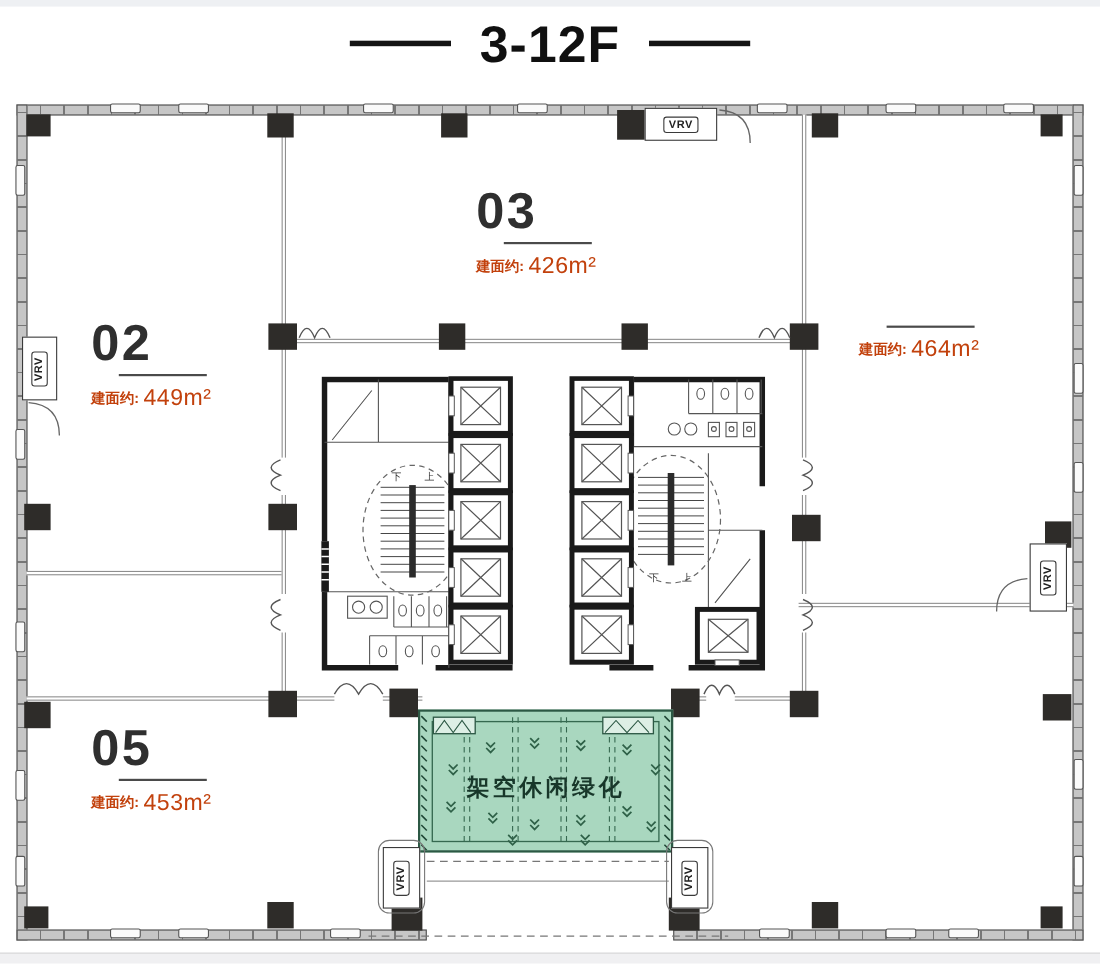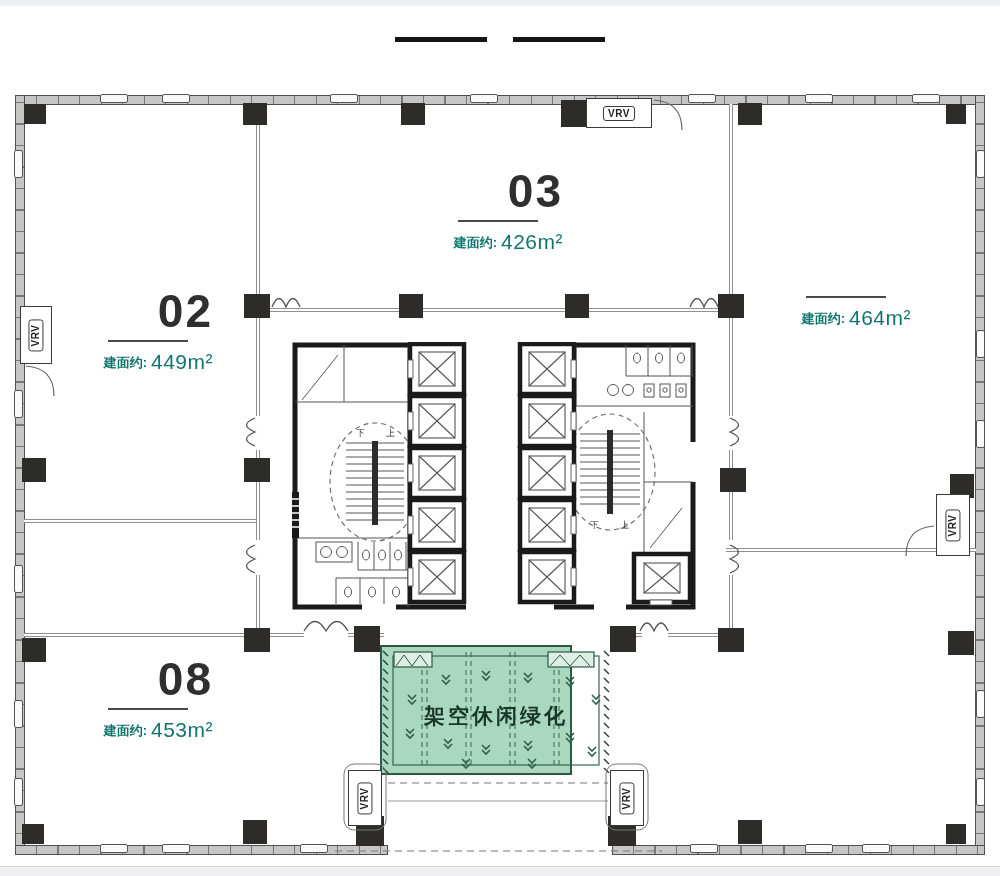--- a/index.html
+++ b/index.html
@@ -17,46 +17,47 @@
   .wall{position:absolute;background-color:#c6c6c6;border:1px solid #4f4f4f;box-sizing:border-box;z-index:5}
   .wall.h{background-image:repeating-linear-gradient(90deg,transparent 0 20px,#777 20px 21.5px)}
   .wall.v{background-image:repeating-linear-gradient(0deg,transparent 0 20px,#777 20px 21.5px)}
   .window{position:absolute;background:#fafafa;border:1px solid #555;box-sizing:border-box;border-radius:2px;z-index:6}
   .column{position:absolute;background:#2e2c29;z-index:12}
   .part-h{position:absolute;height:4px;box-sizing:border-box;background:#fff;
           border-top:1px solid #8f8f8f;border-bottom:1px solid #8f8f8f;z-index:8}
   .part-v{position:absolute;width:4px;box-sizing:border-box;background:#fff;
           border-left:1px solid #8f8f8f;border-right:1px solid #8f8f8f;z-index:8}
   
-  .unit{position:absolute;width:130px;text-align:right;color:#2f2f2f;z-index:40}
+  .unit{position:absolute;width:130px;text-align:left;color:#2f2f2f;z-index:40}
   .unit .num{font-size:46px;font-weight:bold;letter-spacing:2px;line-height:1}
   .unit .rule{width:80px;height:2px;background:#4a4a4a;margin:6px auto 8px}
-  .unit .area{white-space:nowrap;color:#0f766e}
+  .unit .area{white-space:nowrap;color:#c2410c}
   .unit .lbl{font-size:13px;font-weight:bold;vertical-align:2px}
   .unit .val{font-size:21px;margin-left:4px;letter-spacing:0.5px}
   
   .vrv{position:absolute;background:#fff;border:1.5px solid #3a3a3a;box-sizing:border-box;
        display:flex;align-items:center;justify-content:center;z-index:30}
   .vrv .inner{border:1px solid #3a3a3a;border-radius:3px;padding:1px 4px;font-size:10px;
               font-weight:bold;color:#222;letter-spacing:0.5px;background:#fff;white-space:nowrap}
   .vrv.vert .inner{transform:rotate(-90deg)}
   
-  .green{position:absolute;left:380px;top:645px;width:192px;height:130px;background:#a9d7bf;
+  .green{position:absolute;left:380px;top:645px;width:232px;height:130px;background:#a9d7bf;
          border:2px solid #2c5844;box-sizing:border-box;z-index:20}
   .overlay{position:absolute;left:0;top:0;z-index:50;pointer-events:none}
   .coresvg{position:absolute;z-index:15}
 </style>
 </head>
 <body>
 
 <div class="page-top-band"></div>
 <div class="page-bottom-band"></div>
 
 <div class="title-row">
   <div class="title-dash"></div>
+  <div class="title-text">3-12F</div>
   <div class="title-dash"></div>
 </div>
 
 <div id="plan" class="abs" style="left:0;top:0;width:1000px;height:876px">
 
   <div class="wall h" style="left:15px;top:95px;width:970px;height:10px"></div>
   <div class="wall v" style="left:15px;top:95px;width:10px;height:760px"></div>
   <div class="wall v" style="left:975px;top:95px;width:10px;height:760px"></div>
   <div class="wall h" style="left:15px;top:845px;width:373px;height:10px"></div>
   <div class="wall h" style="left:612px;top:845px;width:373px;height:10px"></div>
@@ -278,21 +279,21 @@
   <div class="unit" style="left:433px;top:168px">
     <div class="num">03</div>
     <div class="rule"></div>
     <div class="area"><span class="lbl">建面约:</span><span class="val">426m²</span></div>
   </div>
   <div class="unit" style="left:781px;top:290px">
     <div class="rule"></div>
     <div class="area"><span class="lbl">建面约:</span><span class="val">464m²</span></div>
   </div>
   <div class="unit" style="left:83px;top:656px">
-    <div class="num">08</div>
+    <div class="num">05</div>
     <div class="rule"></div>
     <div class="area"><span class="lbl">建面约:</span><span class="val">453m²</span></div>
   </div>
 
   <svg class="overlay" width="1000" height="876">
     <g stroke="#666" stroke-width="1.2" fill="none">
       <path d="M654,100 Q682,102 682,130"></path>
       <path d="M26,366 Q54,368 54,396"></path>
       <path d="M934,526 Q906,528 906,556"></path>
     </g>

